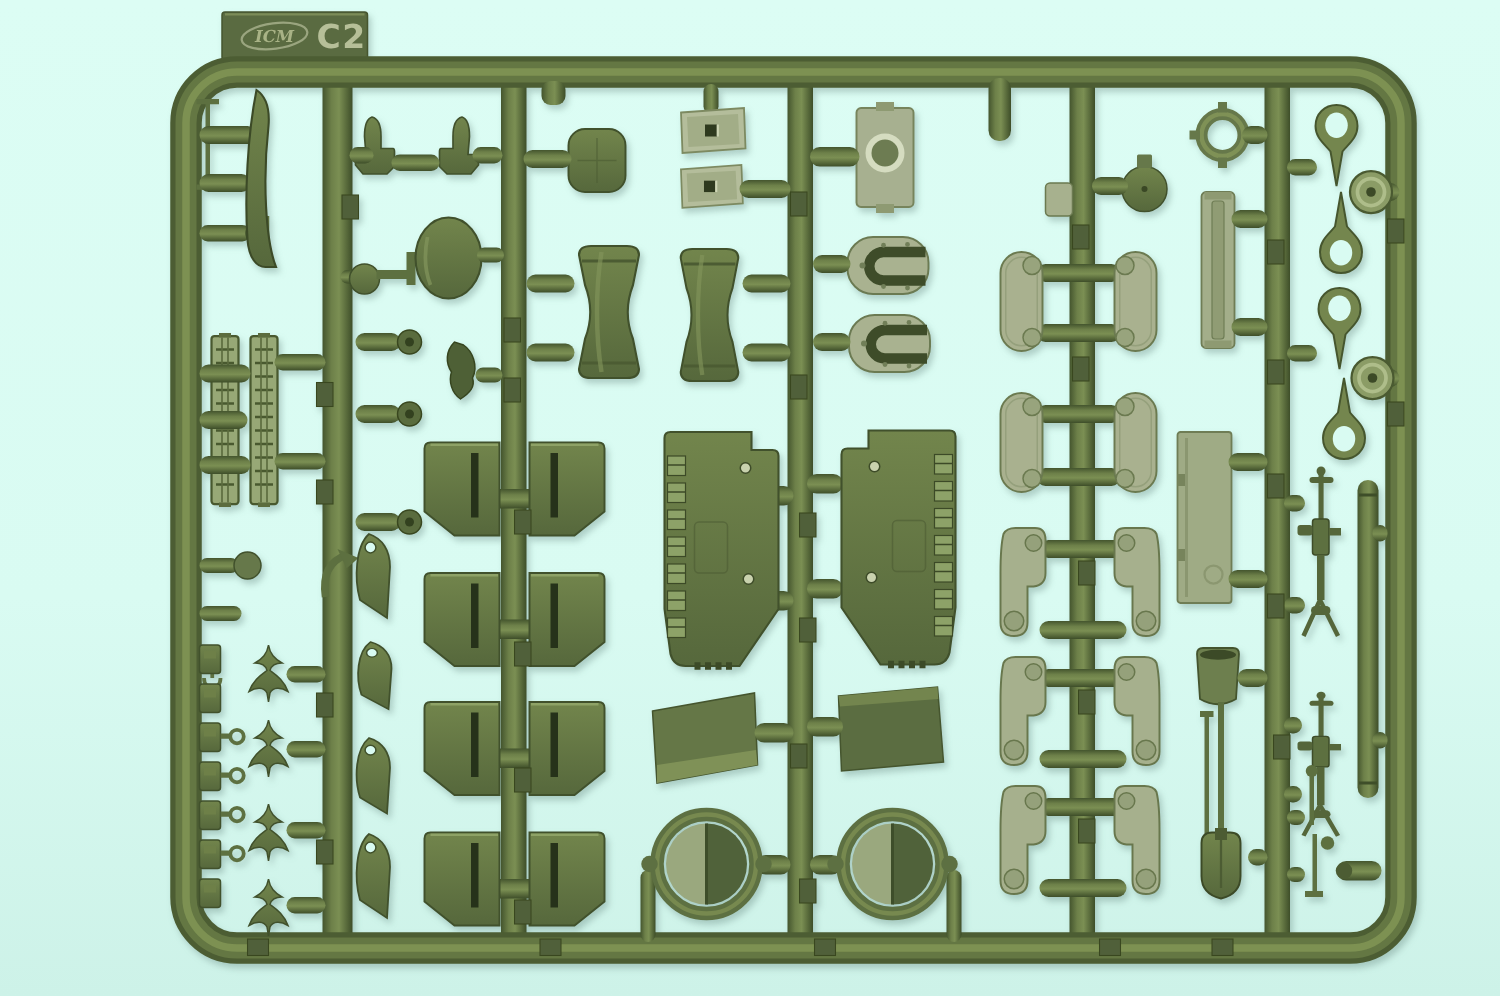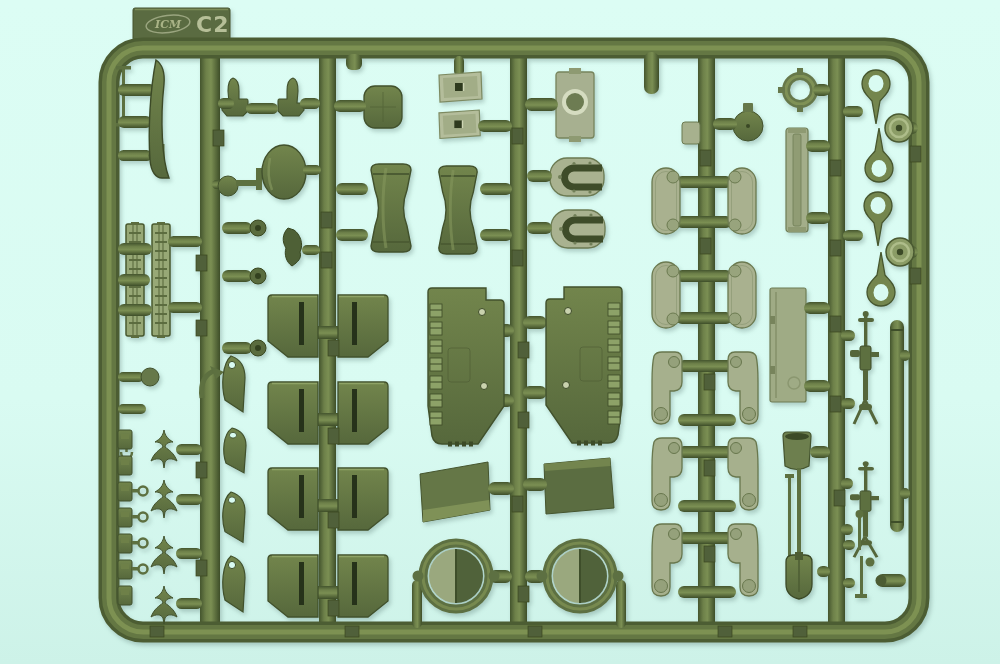--- a/index.html
+++ b/index.html
@@ -8,21 +8,21 @@
     --plastic-base:#5f7244;
     --plastic-light:#8ba065;
     --plastic-pale:#a7b18e;
   }
   html,body{margin:0;padding:0;}
   body{
     width:1000px;height:664px;overflow:hidden;
     background:linear-gradient(180deg,#dcfdf4 0%,var(--background) 60%,#cdf2e8 100%);
     font-family:"DejaVu Sans",sans-serif;
   }
-  .canvas{position:relative;width:960px;height:664px;}
+  .canvas{position:relative;width:960px;height:664px;padding-left:15px;}
   svg{display:block}
   .sprue{filter:drop-shadow(2px 3px 2px rgba(60,95,85,.28));}
   .pg{fill:url(#gH);}
   .pgv{fill:url(#gV);}
   .tg{fill:#50603a;stroke:#39471f;stroke-width:.7;}
   .c2{font:bold 22px "DejaVu Sans",sans-serif;fill:#b6bf98;letter-spacing:1px;}
   .icm{font:italic bold 11px "DejaVu Serif",serif;fill:#a9b386;}
 </style>
 </head>
 <body>

